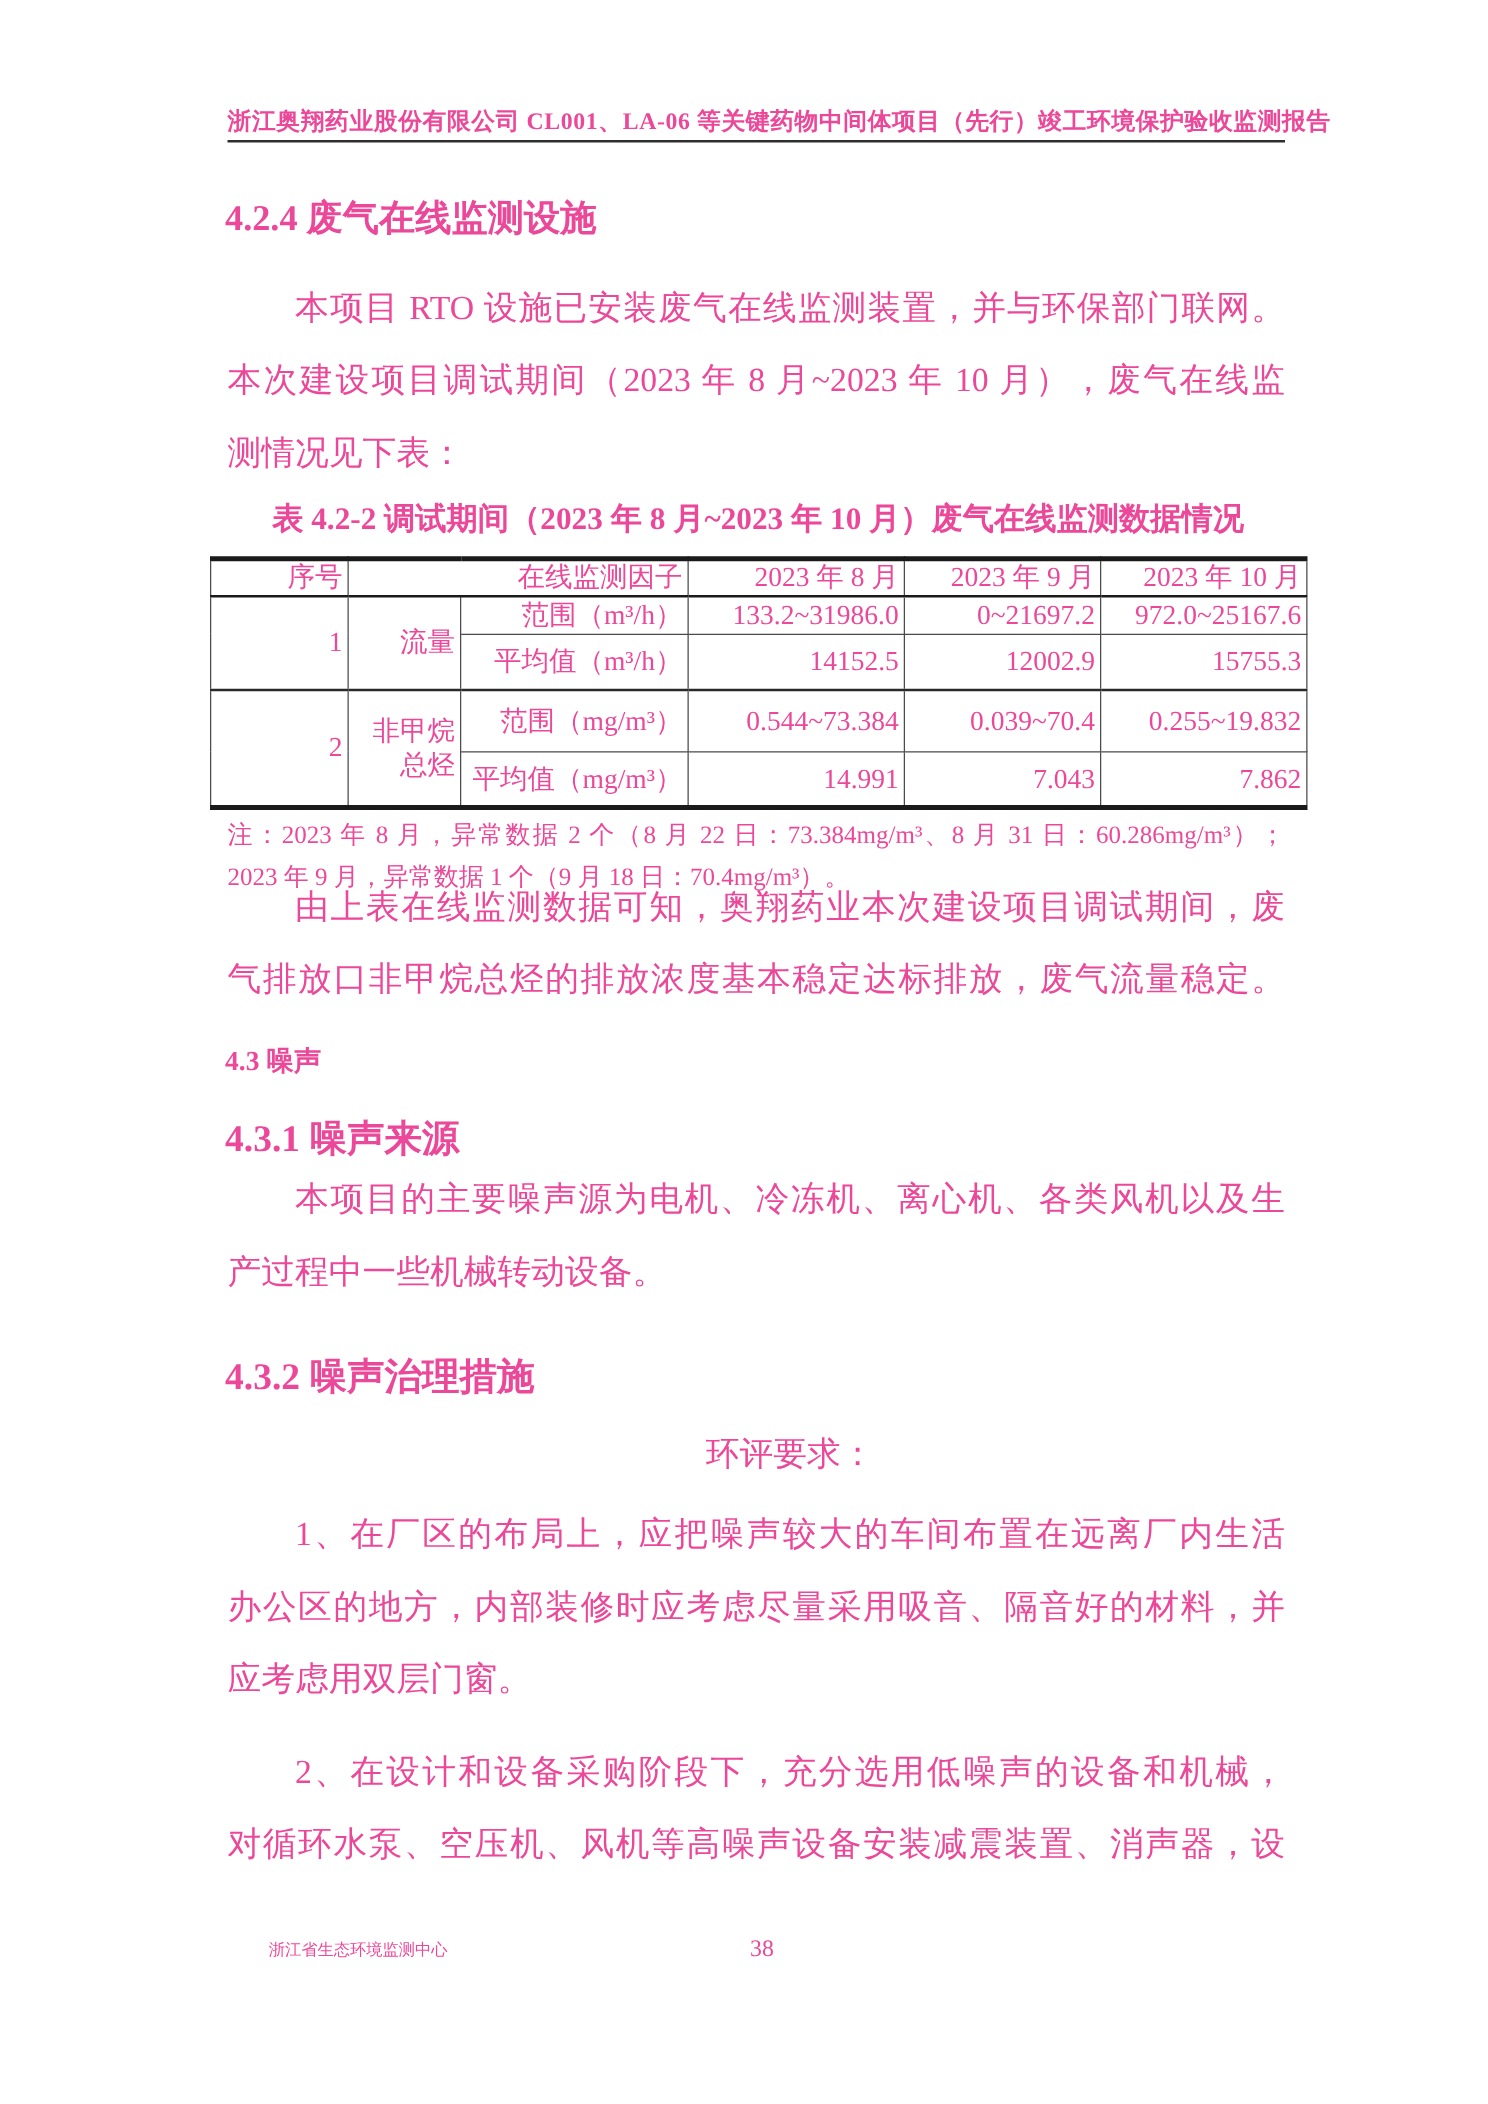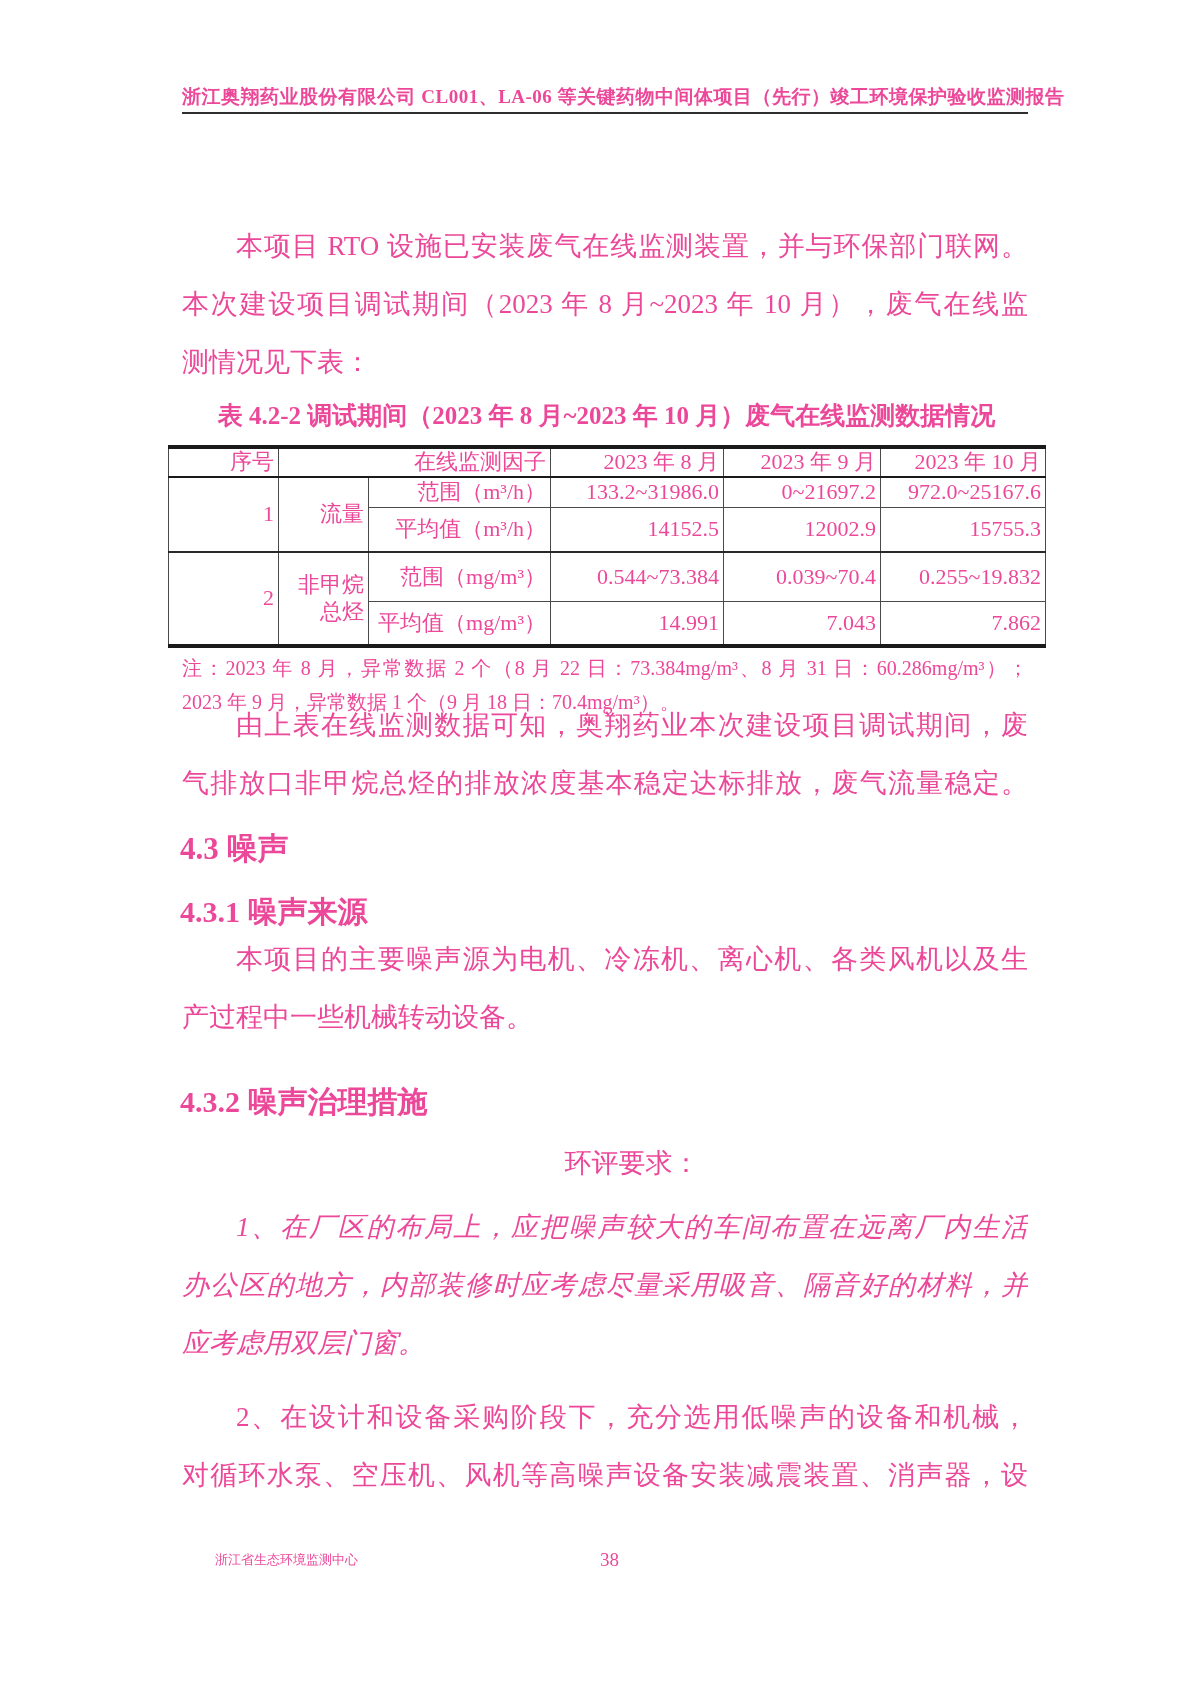--- a/index.html
+++ b/index.html
@@ -29,37 +29,37 @@
   }
   
   .heading {
     position: absolute;
     left: 180px;
     font-weight: bold;
     white-space: nowrap;
     line-height: 36px;
   }
   #h424 { top: 157px; font-size: 29px; }
-  #h43  { top: 831px; font-size: 31px; }
+  #h43  { top: 831px; font-size: 22px; }
   #h431 { top: 894px; font-size: 30px; }
   #h432 { top: 1084px; font-size: 30px; }
   
   .para {
     position: absolute;
     left: 182px; width: 846px;
     font-size: 27px;
   }
   .para .ln { line-height: 58px; height: 58px; overflow: hidden; }
   .ln.fill { text-align: justify; text-align-last: justify; }
   .ln.indent { padding-left: 54px; }
   #para1 { top: 217px; }
   #para2 { top: 696px; }
   #para3 { top: 930px; }
   #para4 { top: 1134px; text-align: center; }
-  #para5 { top: 1198px; font-style: italic; }
+  #para5 { top: 1198px; }
   #para6 { top: 1388px; }
   
   .tbl-title {
     position: absolute;
     top: 400px; left: 168px; width: 877px;
     text-align: center;
     font-weight: bold;
     font-size: 25px;
     line-height: 32px;
     white-space: nowrap;
@@ -108,20 +108,21 @@
   }
 </style>
 </head>
 <body>
 
 <div class="page">
 
   <div class="running-header">浙江奥翔药业股份有限公司 CL001、LA-06 等关键药物中间体项目（先行）竣工环境保护验收监测报告</div>
   <div class="header-rule"></div>
 
+  <div class="heading" id="h424">4.2.4 废气在线监测设施</div>
 
   <div class="para" id="para1">
     <div class="ln fill indent">本项目 RTO 设施已安装废气在线监测装置，并与环保部门联网。</div>
     <div class="ln fill">本次建设项目调试期间（2023 年 8 月~2023 年 10 月），废气在线监</div>
     <div class="ln">测情况见下表：</div>
   </div>
 
   <div class="tbl-title">表 4.2-2 调试期间（2023 年 8 月~2023 年 10 月）废气在线监测数据情况</div>
 
   <table class="monitor">

